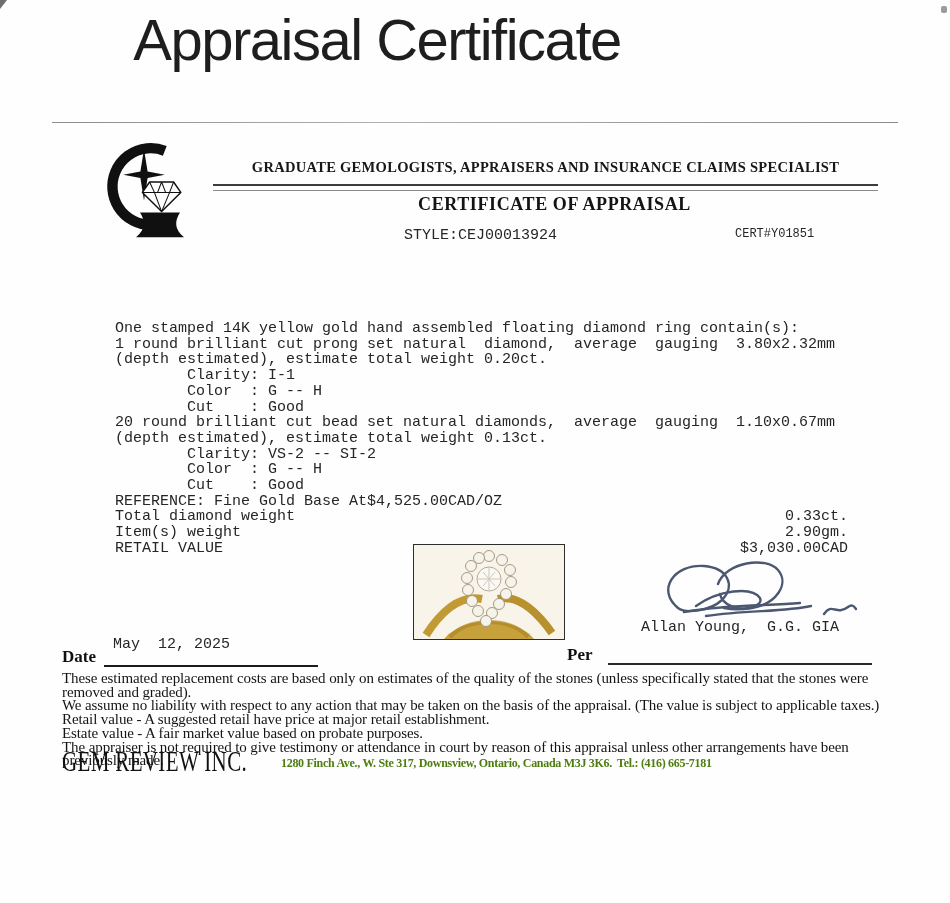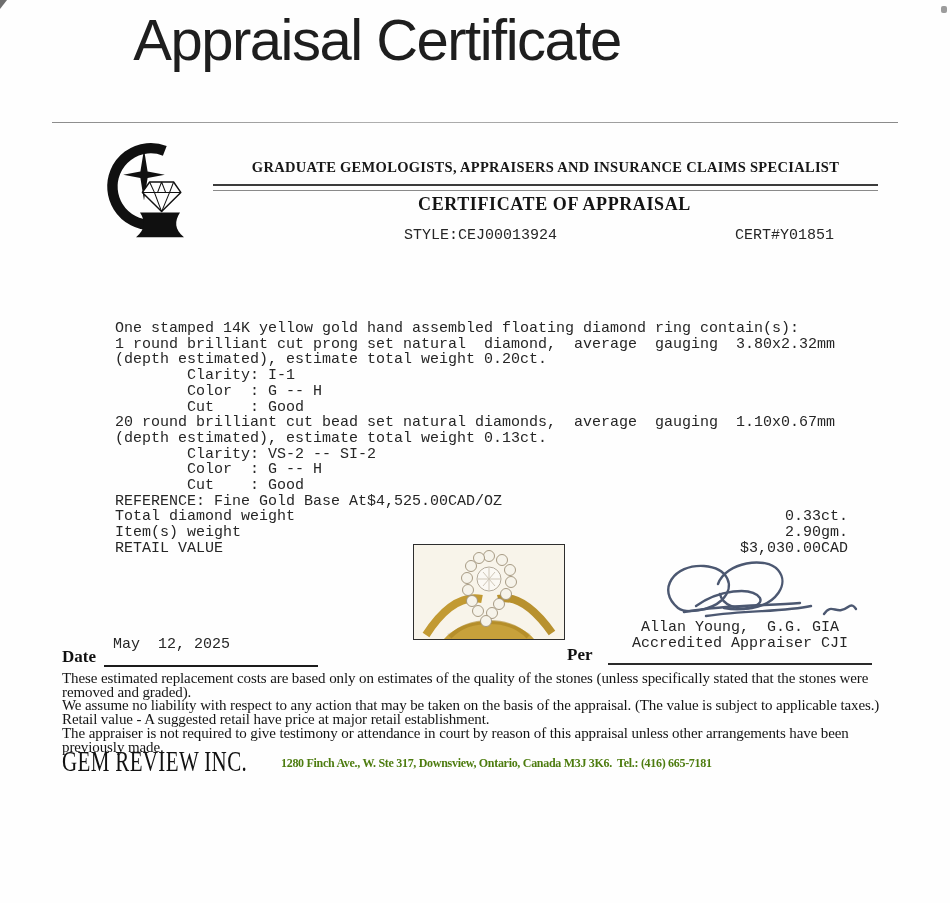--- a/index.html
+++ b/index.html
@@ -27,21 +27,21 @@
   #org-line {
     top:159px; left:213px; width:665px; text-align:center;
     font-size:14.5px; font-weight:700; letter-spacing:0.3px; color:#171717;
   }
   #cert-title {
     top:194px; left:222px; width:665px; text-align:center;
     font-size:18px; font-weight:700; letter-spacing:0.6px; color:#141414;
   }
   .mono { font-family:"Liberation Mono", monospace; color:#262626; }
   #style-no { top:227px; left:404px; font-size:15px; }
-  #cert-no  { top:227px; left:735px; font-size:15px;text-align:right; }
+  #cert-no  { top:227px; left:735px; font-size:12px;text-align:right; }
 
   
   #desc-col { top:321px; left:115px; width:733px; font-size:15px; line-height:15.7px; }
   #desc-col .mono-line { white-space:pre; }
   .sum-row { display:flex; justify-content:space-between; white-space:pre; }
 
   
   #photo-box {
     top:544px; left:413px; width:150px; height:94px;
     border:1.5px solid #2e2e2e; background:#f7f3e9;
@@ -168,29 +168,29 @@
       <path d="M 48 50 C 70 34, 104 30, 112 42 C 116 50, 96 56, 76 52"></path>
       <path d="M 36 56 C 80 48, 120 50, 152 47"></path>
       <path d="M 58 60 C 100 54, 136 56, 163 50"></path>
       <path d="M 176 58 C 184 46, 188 60, 200 51 C 204 48, 206 50, 208 53"></path>
     </g>
   </svg>
 </div>
 
 <div class="abs mono" id="appraiser-block">
   <div>Allan Young,  G.G. GIA</div>
-  <div>Accredited Appraiser CJI</div>
 </div>
 <div class="abs mono" id="date-value">May  12, 2025</div>
 <div class="abs field-label" id="date-label">Date</div>
 <div class="abs" id="date-line"></div>
 <div class="abs field-label" id="per-label">Per</div>
 <div class="abs" id="per-line"></div>
 
 <div class="abs" id="disclaimers">
     <div class="mono-line">These estimated replacement costs are based only on estimates of the  quality of the stones (unless specifically stated that the stones were removed and graded).</div>
     <div class="mono-line">We assume no liability with respect to any action that may be taken on the basis of the appraisal. (The value is subject to applicable taxes.)</div>
     <div class="mono-line">Retail value - A suggested retail have price at major retail establishment.</div>
+    <div class="mono-line">Estate value - A fair market value based on probate purposes.</div>
     <div class="mono-line">The appraiser is not required to give testimony or attendance in court by reason of this appraisal unless other arrangements have been previously made.</div>
   </div>
 
 <div class="abs" id="footer-company">GEM REVIEW INC.</div>
 <div class="abs" id="footer-address">1280 Finch Ave., W. Ste 317, Downsview, Ontario, Canada M3J 3K6.  Tel.: (416) 665-7181</div>
 
 </body></html>

